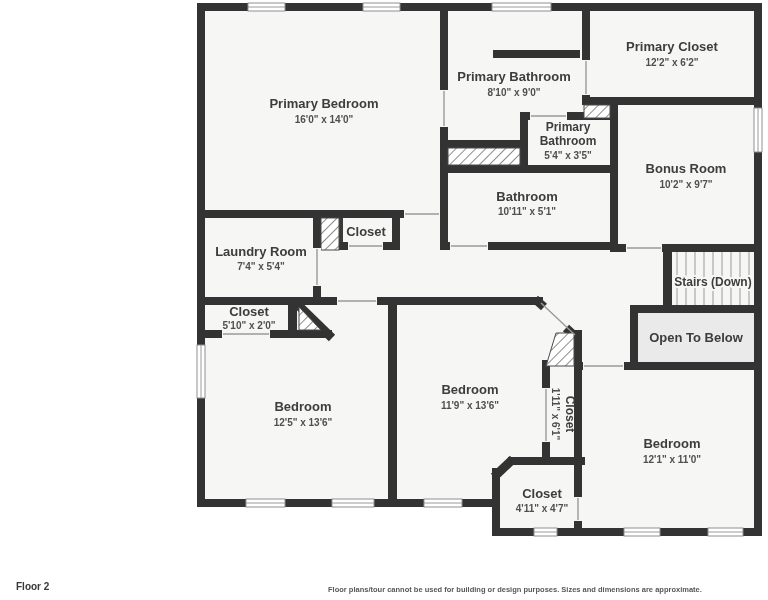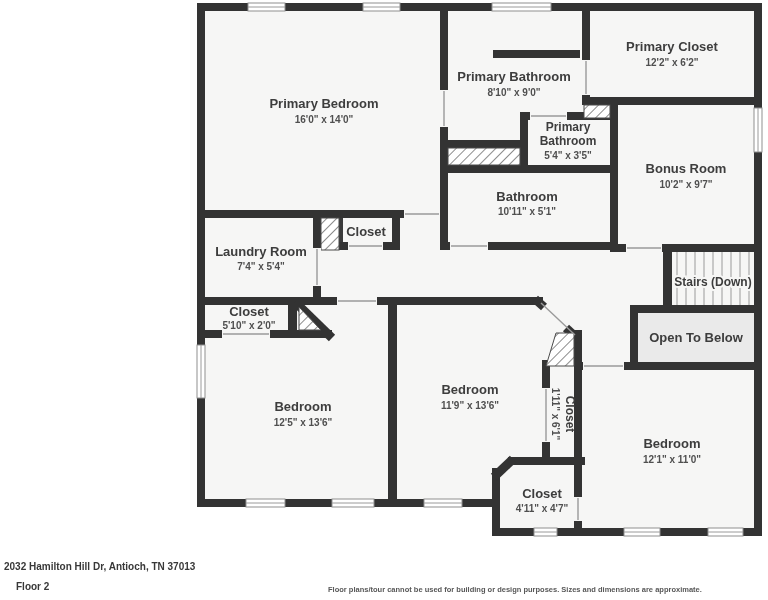--- a/index.html
+++ b/index.html
@@ -205,16 +205,15 @@
 
       <text class="rname" x="672" y="448">Bedroom</text>
       <text class="rdims" x="672" y="463">12'1" x 11'0"</text>
 
       <text class="rname-sm halo" x="713" y="286">Stairs (Down)</text>
 
       <text class="rname" x="696" y="342">Open To Below</text>
     </g>
   </svg>
 
-  <div class="footer-address">2032 Hamilton Hill Dr, Antioch, TN 37013</div>
   <div class="footer-floor">Floor 2</div>
   <div class="footer-disclaimer">Floor plans/tour cannot be used for building or design purposes. Sizes and dimensions are approximate.</div>
 </div>
 
 </body></html>

